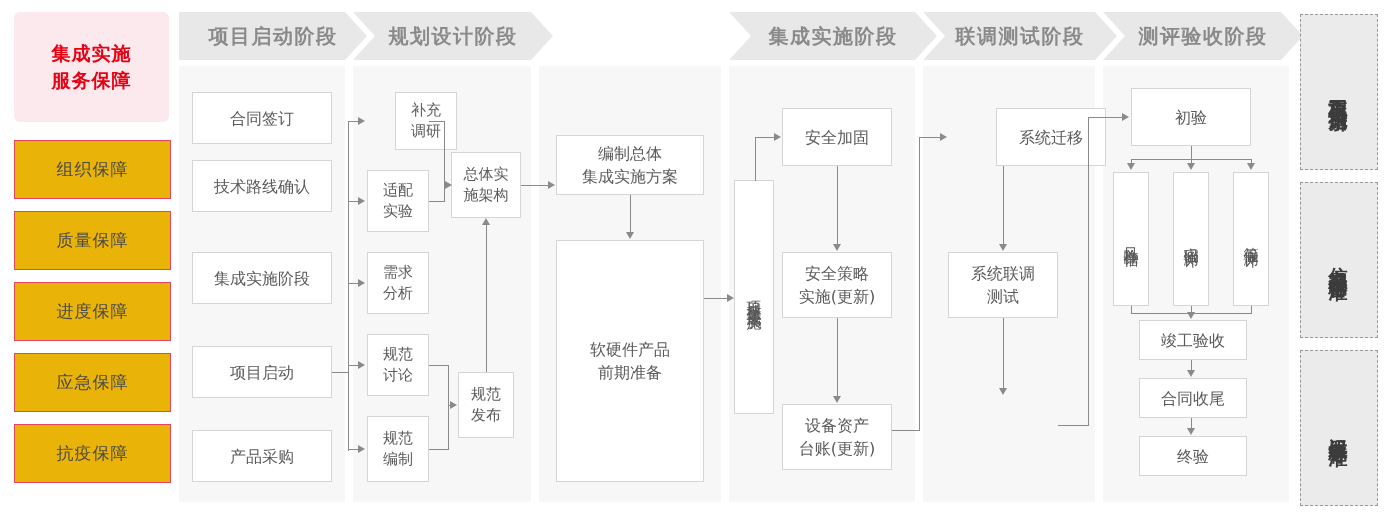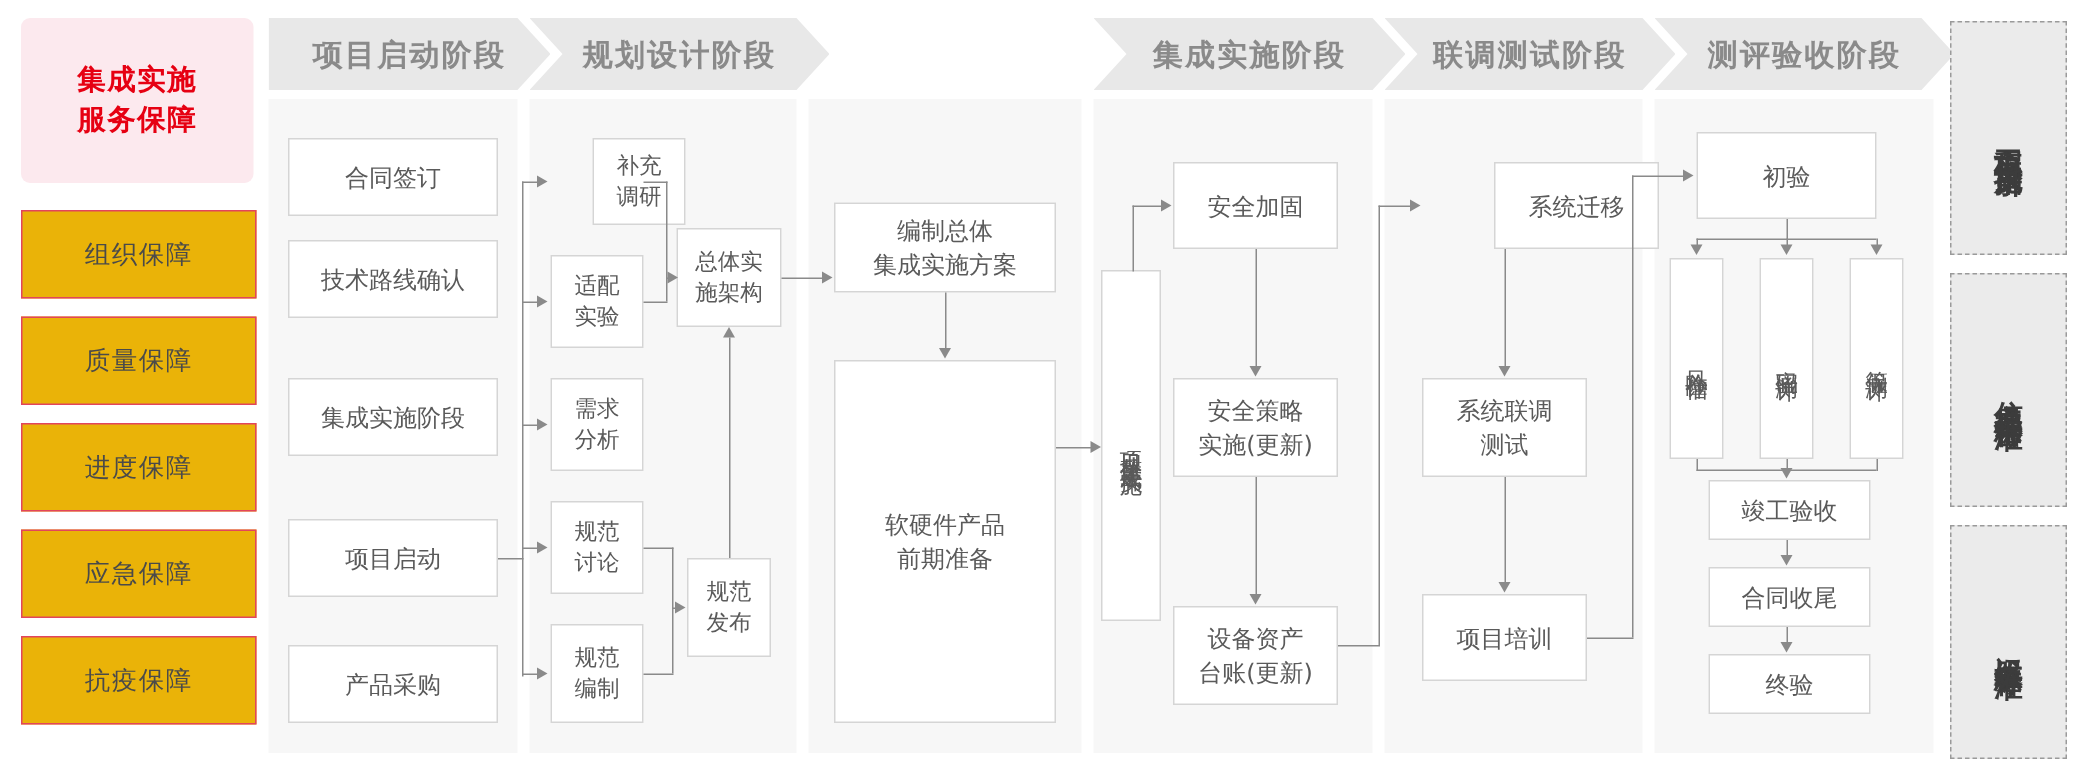--- a/index.html
+++ b/index.html
@@ -191,23 +191,20 @@
       <span style="white-space:pre-line">设备资产
 台账(更新)</span>
     </div>
 
   <div class="node" style="left:948px;top:108px;width:110px;height:58px;margin-left:48px;">
       <span>系统迁移</span>
     </div>
   <div class="node" style="left:948px;top:252px;width:110px;height:66px;">
       <span style="white-space:pre-line">系统联调
 测试</span>
-    </div>
-  <div class="node" style="left:948px;top:396px;width:110px;height:58px;">
-      <span>项目培训</span>
     </div>
 
   <div class="node" style="left:1131px;top:88px;width:120px;height:58px;">
       <span>初验</span>
     </div>
   <div class="node vert sm" style="left:1113px;top:172px;width:36px;height:134px;">
       <span>风险评估</span>
     </div>
   <div class="node vert sm" style="left:1173px;top:172px;width:36px;height:134px;">
       <span>密码测评</span>

